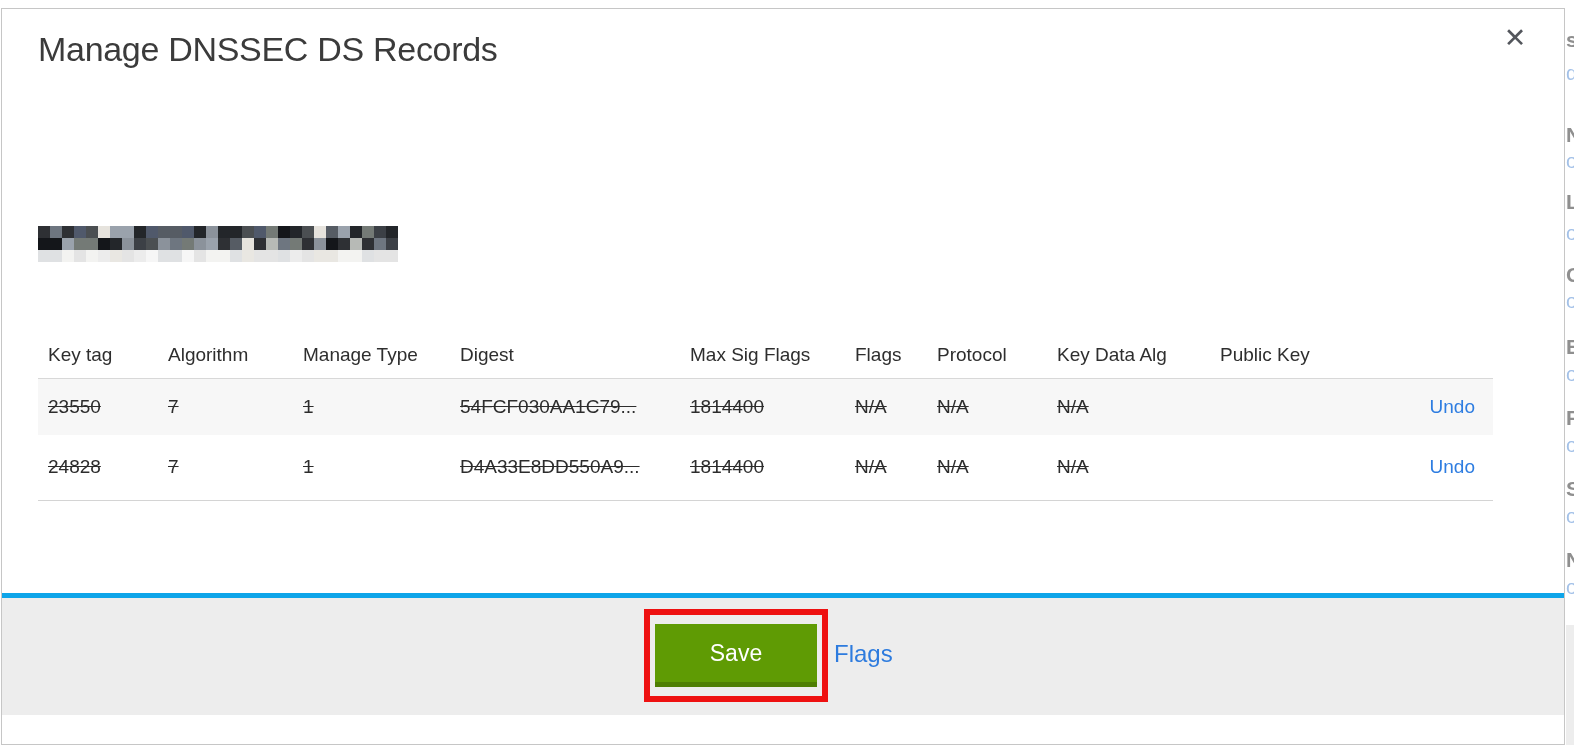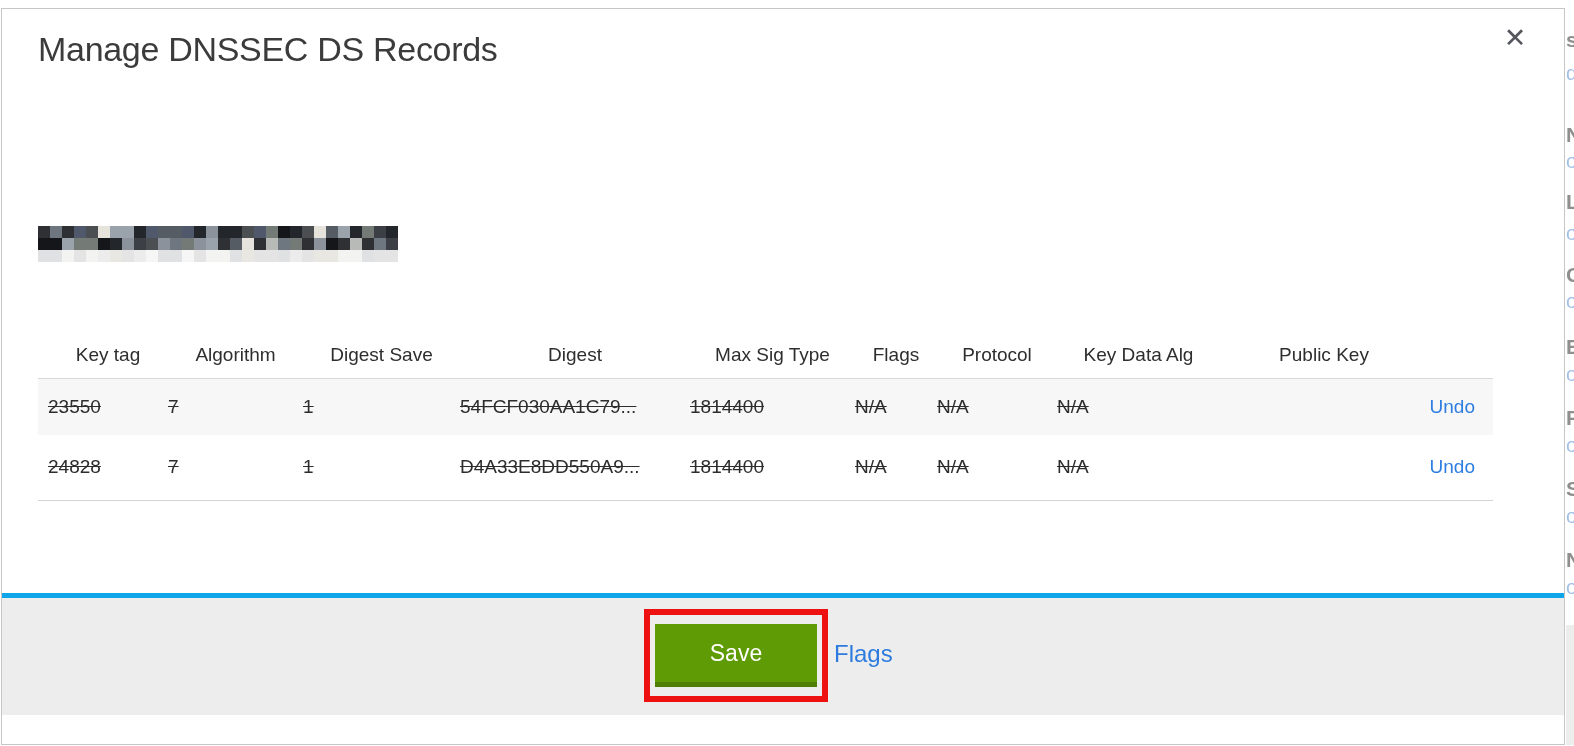--- a/index.html
+++ b/index.html
@@ -32,21 +32,21 @@
     position:absolute; left:36px; top:276px;
     font-size:20px; color:#303030;
   }
 
   .ds-table {
     position:absolute; left:36px; top:323px; width:1455px;
     border-collapse:collapse; table-layout:fixed;
   }
   .ds-table th {
     height:46px; font-size:19px; font-weight:400; color:#2e2e2e;
-    text-align:center; vertical-align:middle; white-space:nowrap;
+    text-align:left; vertical-align:middle; white-space:nowrap;
   }
   .ds-table td {
     font-size:19px; color:#2d2d2d; vertical-align:middle; white-space:nowrap;
     overflow:hidden;
   }
   .ds-table thead th:first-child, .ds-table tbody td:first-child { padding-left:10px; }
   .ds-table tbody tr { height:57px; }
   .ds-table tbody tr:first-child { background:#f7f7f7; border-top:1px solid #d8d8d8; }
   .ds-table tbody tr:last-child { height:65px; border-bottom:1px solid #d4d4d4; }
   .ds-table td.struck { text-decoration:line-through; }
@@ -203,23 +203,23 @@
         <col style="width:82px">
       <col style="width:120px">
         <col style="width:163px">
         <col style="width:208px">
       <col style="width:65px">
     </colgroup>
     <thead>
       <tr id="head-row">
           <th>Key tag</th>
           <th>Algorithm</th>
-          <th>Digest Save</th>
+          <th>Manage Type</th>
           <th>Digest</th>
-          <th>Max Sig Type</th>
+          <th>Max Sig Flags</th>
           <th>Flags</th>
           <th>Protocol</th>
           <th>Key Data Alg</th>
           <th>Public Key</th>
           <th></th>
         </tr>
     </thead>
     <tbody id="table-body">
         <tr>
           <td class="struck">23550</td>

